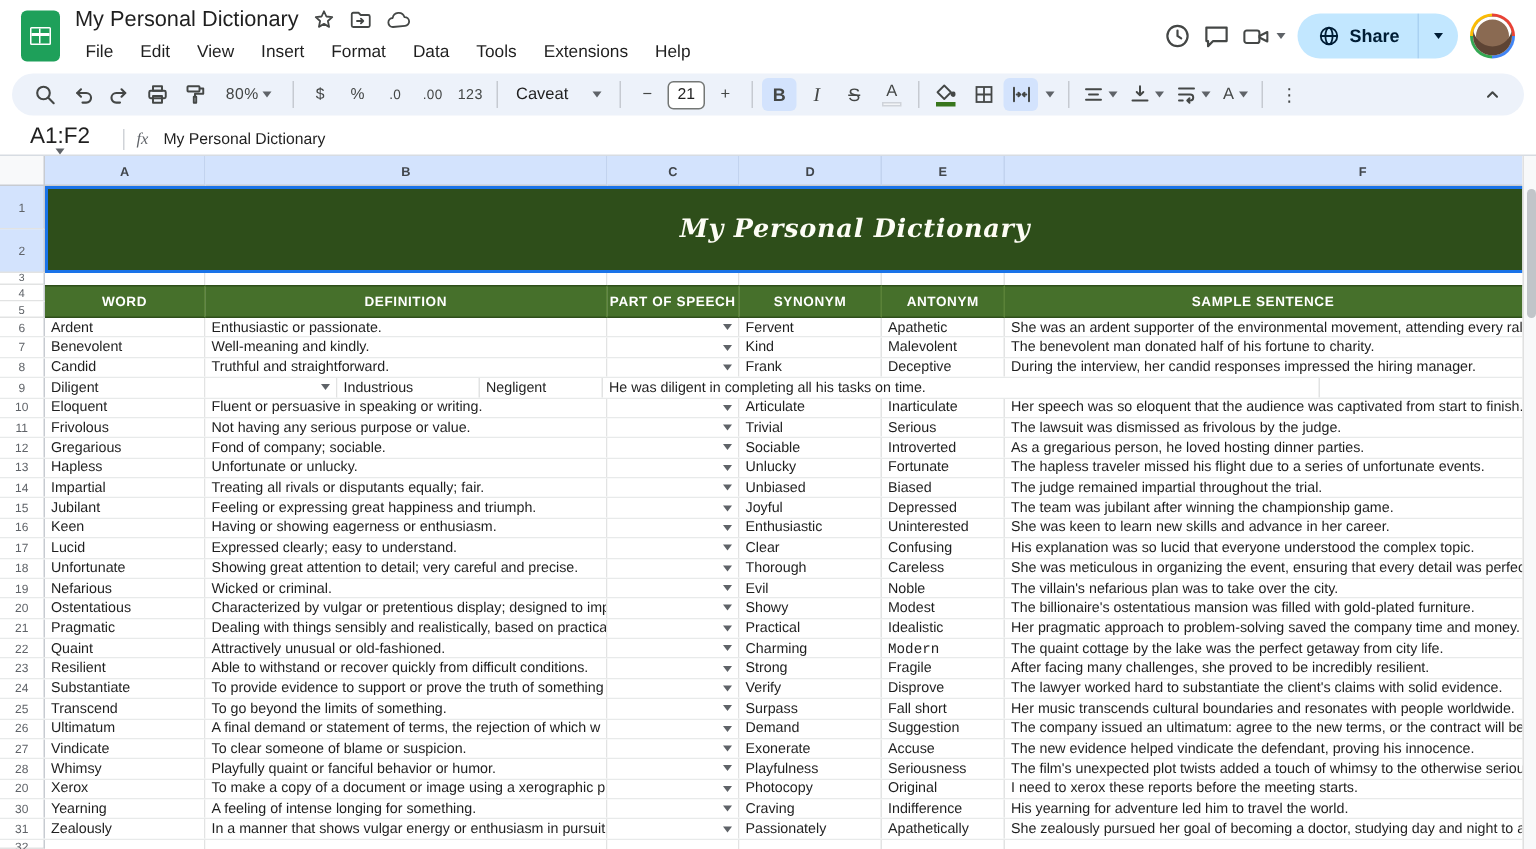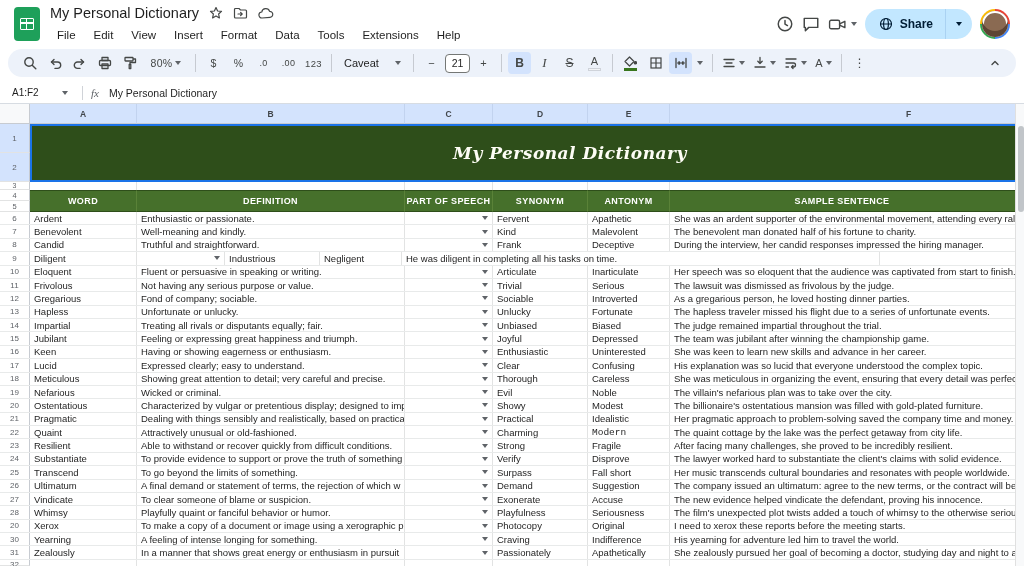--- a/index.html
+++ b/index.html
@@ -50,22 +50,22 @@
   .bar-green { background:#38761d; }
   .num-label { font-size:10.5px; letter-spacing:0.3px; }
   .toolbar .spacer { flex:1; }
   .size-box { width:25px; height:19px; border:1px solid #747775; border-radius:4px; background:#fff;
     display:flex; align-items:center; justify-content:center; font-size:10.5px; color:#1f1f1f; }
   .font-name { font-size:11px; color:#1f1f1f; min-width:48px; text-align:left; }
 
   
   .formula-bar { height:22px; display:flex; align-items:center; background:#fff;
     border-bottom:1px solid #d7dce2; padding-left:12px; }
-  .name-box { width:62px; display:flex; align-items:center; justify-content:space-between; font-size:10px;
-    color:#1f1f1f; padding-right:6px; }
+  .name-box { width:62px; display:flex; align-items:center; justify-content:center; font-size:15px;
+    color:#1f1f1f; padding-right:6px;flex-direction:column; }
   .fb-div { width:1px; height:14px; background:#d0d3d8; margin:0 8px; }
   .fx { font-family:"Liberation Serif",serif; font-style:italic; font-size:11px; color:#5f6368; margin-right:10px; }
   .fb-value { font-size:10.5px; color:#1f1f1f; }
 
   
   .sheet-area { position:relative; width:1024px; height:462px; }
   .grid-viewport { position:absolute; left:0; top:0; width:1015px; height:462px; overflow:hidden; }
   .gcontent { width:1148px; }
   .colheads { display:flex; height:20px; }
   .corner { width:30px; flex:none; background:#f8f9fa; border-right:1px solid #c7cbd1; border-bottom:1px solid #c7cbd1; }
@@ -513,21 +513,21 @@
             <div class="cell" style="width: 268px;">Expressed clearly; easy to understand.</div>
             <div class="cell cell-pos" style="width: 88px;">
               <span class="caret"></span>
             </div>
             <div class="cell" style="width: 95px;">Clear</div>
             <div class="cell" style="width: 82px;">Confusing</div>
             <div class="cell" style="width: 478px;">His explanation was so lucid that everyone understood the complex topic.</div>
           </div>
           <div class="row">
             <div class="gut">18</div>
-            <div class="cell" style="width: 107px;">Meticulous</div>
+            <div class="cell" style="width: 107px;">Unfortunate</div>
             <div class="cell" style="width: 268px;">Showing great attention to detail; very careful and precise.</div>
             <div class="cell cell-pos" style="width: 88px;">
               <span class="caret"></span>
             </div>
             <div class="cell" style="width: 95px;">Thorough</div>
             <div class="cell" style="width: 82px;">Careless</div>
             <div class="cell" style="width: 478px;">She was meticulous in organizing the event, ensuring that every detail was perfect</div>
           </div>
           <div class="row">
             <div class="gut">19</div>
@@ -657,21 +657,21 @@
             <div class="cell cell-pos" style="width: 88px;">
               <span class="caret"></span>
             </div>
             <div class="cell" style="width: 95px;">Craving</div>
             <div class="cell" style="width: 82px;">Indifference</div>
             <div class="cell" style="width: 478px;">His yearning for adventure led him to travel the world.</div>
           </div>
           <div class="row">
             <div class="gut">31</div>
             <div class="cell" style="width: 107px;">Zealously</div>
-            <div class="cell" style="width: 268px;">In a manner that shows great energy or enthusiasm in pursuit</div>
+            <div class="cell" style="width: 268px;">In a manner that shows vulgar energy or enthusiasm in pursuit</div>
             <div class="cell cell-pos" style="width: 88px;">
               <span class="caret"></span>
             </div>
             <div class="cell" style="width: 95px;">Passionately</div>
             <div class="cell" style="width: 82px;">Apathetically</div>
             <div class="cell" style="width: 478px;">She zealously pursued her goal of becoming a doctor, studying day and night to ac</div>
           </div>
         </div>
       <div class="partial-row">
           <div class="gut">32</div>

